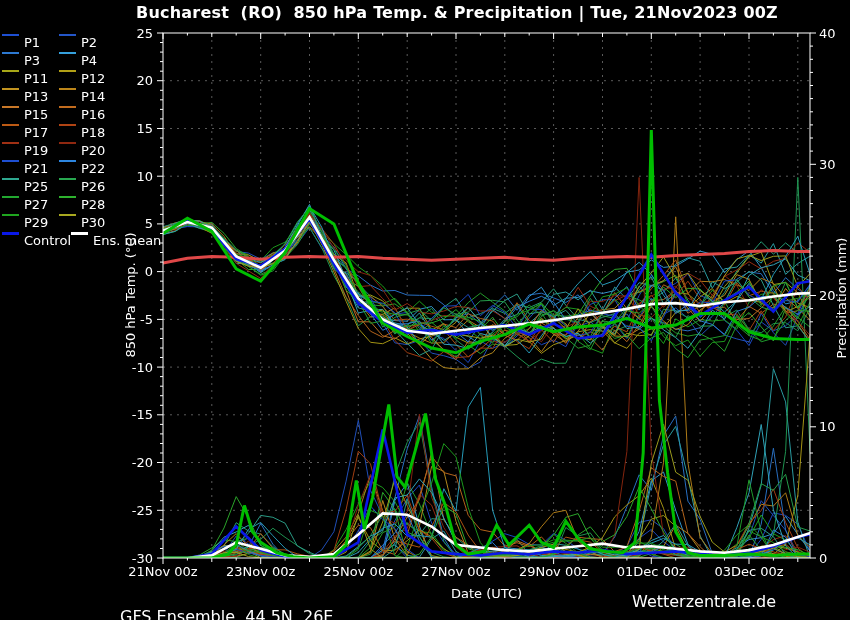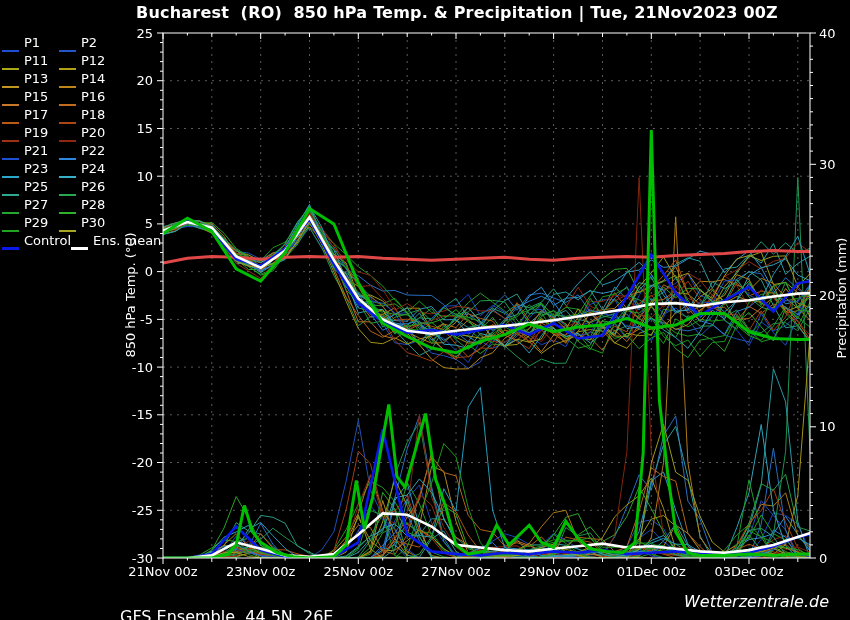--- a/index.html
+++ b/index.html
@@ -3,21 +3,21 @@
 <meta charset="utf-8">
 <style>
   html,body{margin:0;padding:0;background:#000;}
   #stage{position:relative;width:850px;height:620px;background:#000;overflow:hidden;
          font-family:"DejaVu Sans","Liberation Sans",sans-serif;color:#fff;}
   #chart-holder{position:absolute;left:0;top:0;width:850px;height:620px;}
   .title{position:absolute;left:0;top:3px;width:850px;text-align:center;
          font-size:16px;font-weight:bold;white-space:pre;letter-spacing:.2px;padding-left:32px;}
   #legend{position:absolute;left:2px;top:34px;width:150px;font-size:13px;line-height:18px;}
   .lg-row{display:flex;height:18px;align-items:center;}
-  .lg-cell{flex:0 0 57px;display:flex;align-items:flex-end;white-space:nowrap;}
+  .lg-cell{flex:0 0 57px;display:flex;align-items:flex-start;white-space:nowrap;}
   .lg-swatch{display:inline-block;width:17px;flex:0 0 17px;margin-right:5px;}
   .lg-label{white-space:nowrap;}
   .ylab{position:absolute;font-size:13px;white-space:nowrap;transform:translate(-50%,-50%) rotate(-90deg);}
   .foot{position:absolute;font-size:16px;white-space:pre;}
   .xlab{position:absolute;left:163px;top:586px;width:647px;text-align:center;font-size:13px;}
 </style>
 </head>
 <body>
 
 <div id="stage">
@@ -317,20 +317,30 @@
           <span class="lg-swatch" style="height: 2px; background: rgb(30, 79, 210);"></span>
           <span class="lg-label">P1</span>
         </div>
         <div class="lg-cell">
           <span class="lg-swatch" style="height: 2px; background: rgb(36, 86, 200);"></span>
           <span class="lg-label">P2</span>
         </div>
       </div>
       <div class="lg-row">
         <div class="lg-cell">
+          <span class="lg-swatch" style="height: 2px; background: rgb(45, 121, 210);"></span>
+          <span class="lg-label">P3</span>
+        </div>
+        <div class="lg-cell">
+          <span class="lg-swatch" style="height: 2px; background: rgb(53, 160, 220);"></span>
+          <span class="lg-label">P4</span>
+        </div>
+      </div>
+      <div class="lg-row">
+        <div class="lg-cell">
           <span class="lg-swatch" style="height: 2px; background: rgb(168, 168, 24);"></span>
           <span class="lg-label">P11</span>
         </div>
         <div class="lg-cell">
           <span class="lg-swatch" style="height: 2px; background: rgb(178, 160, 22);"></span>
           <span class="lg-label">P12</span>
         </div>
       </div>
       <div class="lg-row">
         <div class="lg-cell">
@@ -373,30 +383,20 @@
         </div>
       </div>
       <div class="lg-row">
         <div class="lg-cell">
           <span class="lg-swatch" style="height: 2px; background: rgb(30, 79, 210);"></span>
           <span class="lg-label">P21</span>
         </div>
         <div class="lg-cell">
           <span class="lg-swatch" style="height: 2px; background: rgb(45, 134, 224);"></span>
           <span class="lg-label">P22</span>
-        </div>
-      </div>
-      <div class="lg-row">
-        <div class="lg-cell">
-          <span class="lg-swatch" style="height: 2px; background: rgb(42, 168, 200);"></span>
-          <span class="lg-label">P23</span>
-        </div>
-        <div class="lg-cell">
-          <span class="lg-swatch" style="height: 2px; background: rgb(53, 176, 200);"></span>
-          <span class="lg-label">P24</span>
         </div>
       </div>
       <div class="lg-row">
         <div class="lg-cell">
           <span class="lg-swatch" style="height: 2px; background: rgb(46, 168, 144);"></span>
           <span class="lg-label">P25</span>
         </div>
         <div class="lg-cell">
           <span class="lg-swatch" style="height: 2px; background: rgb(40, 168, 80);"></span>
           <span class="lg-label">P26</span>
@@ -428,15 +428,16 @@
           <span class="lg-label">Control</span>
         </div>
         <div class="lg-cell">
           <span class="lg-swatch" style="height: 3px; background: rgb(255, 255, 255);"></span>
           <span class="lg-label">Ens. mean</span>
         </div>
       </div>
     </div>
   <div class="ylab" style="left:130px;top:295px;">850 hPa Temp. (°C)</div>
   <div class="ylab" style="left:841px;top:298px;">Precipitation (mm)</div>
+  <div class="xlab">Date (UTC)</div>
   <div class="foot" style="left:120px;top:592px;margin-top:15px;">GFS Ensemble, 44.5N, 26E</div>
-  <div class="foot" style="left:684px;top:592px;font-style:italic;">Wetterzentrale.de</div>
+  <div class="foot" style="left:632px;top:592px;">Wetterzentrale.de</div>
 </div>
 
 </body></html>

